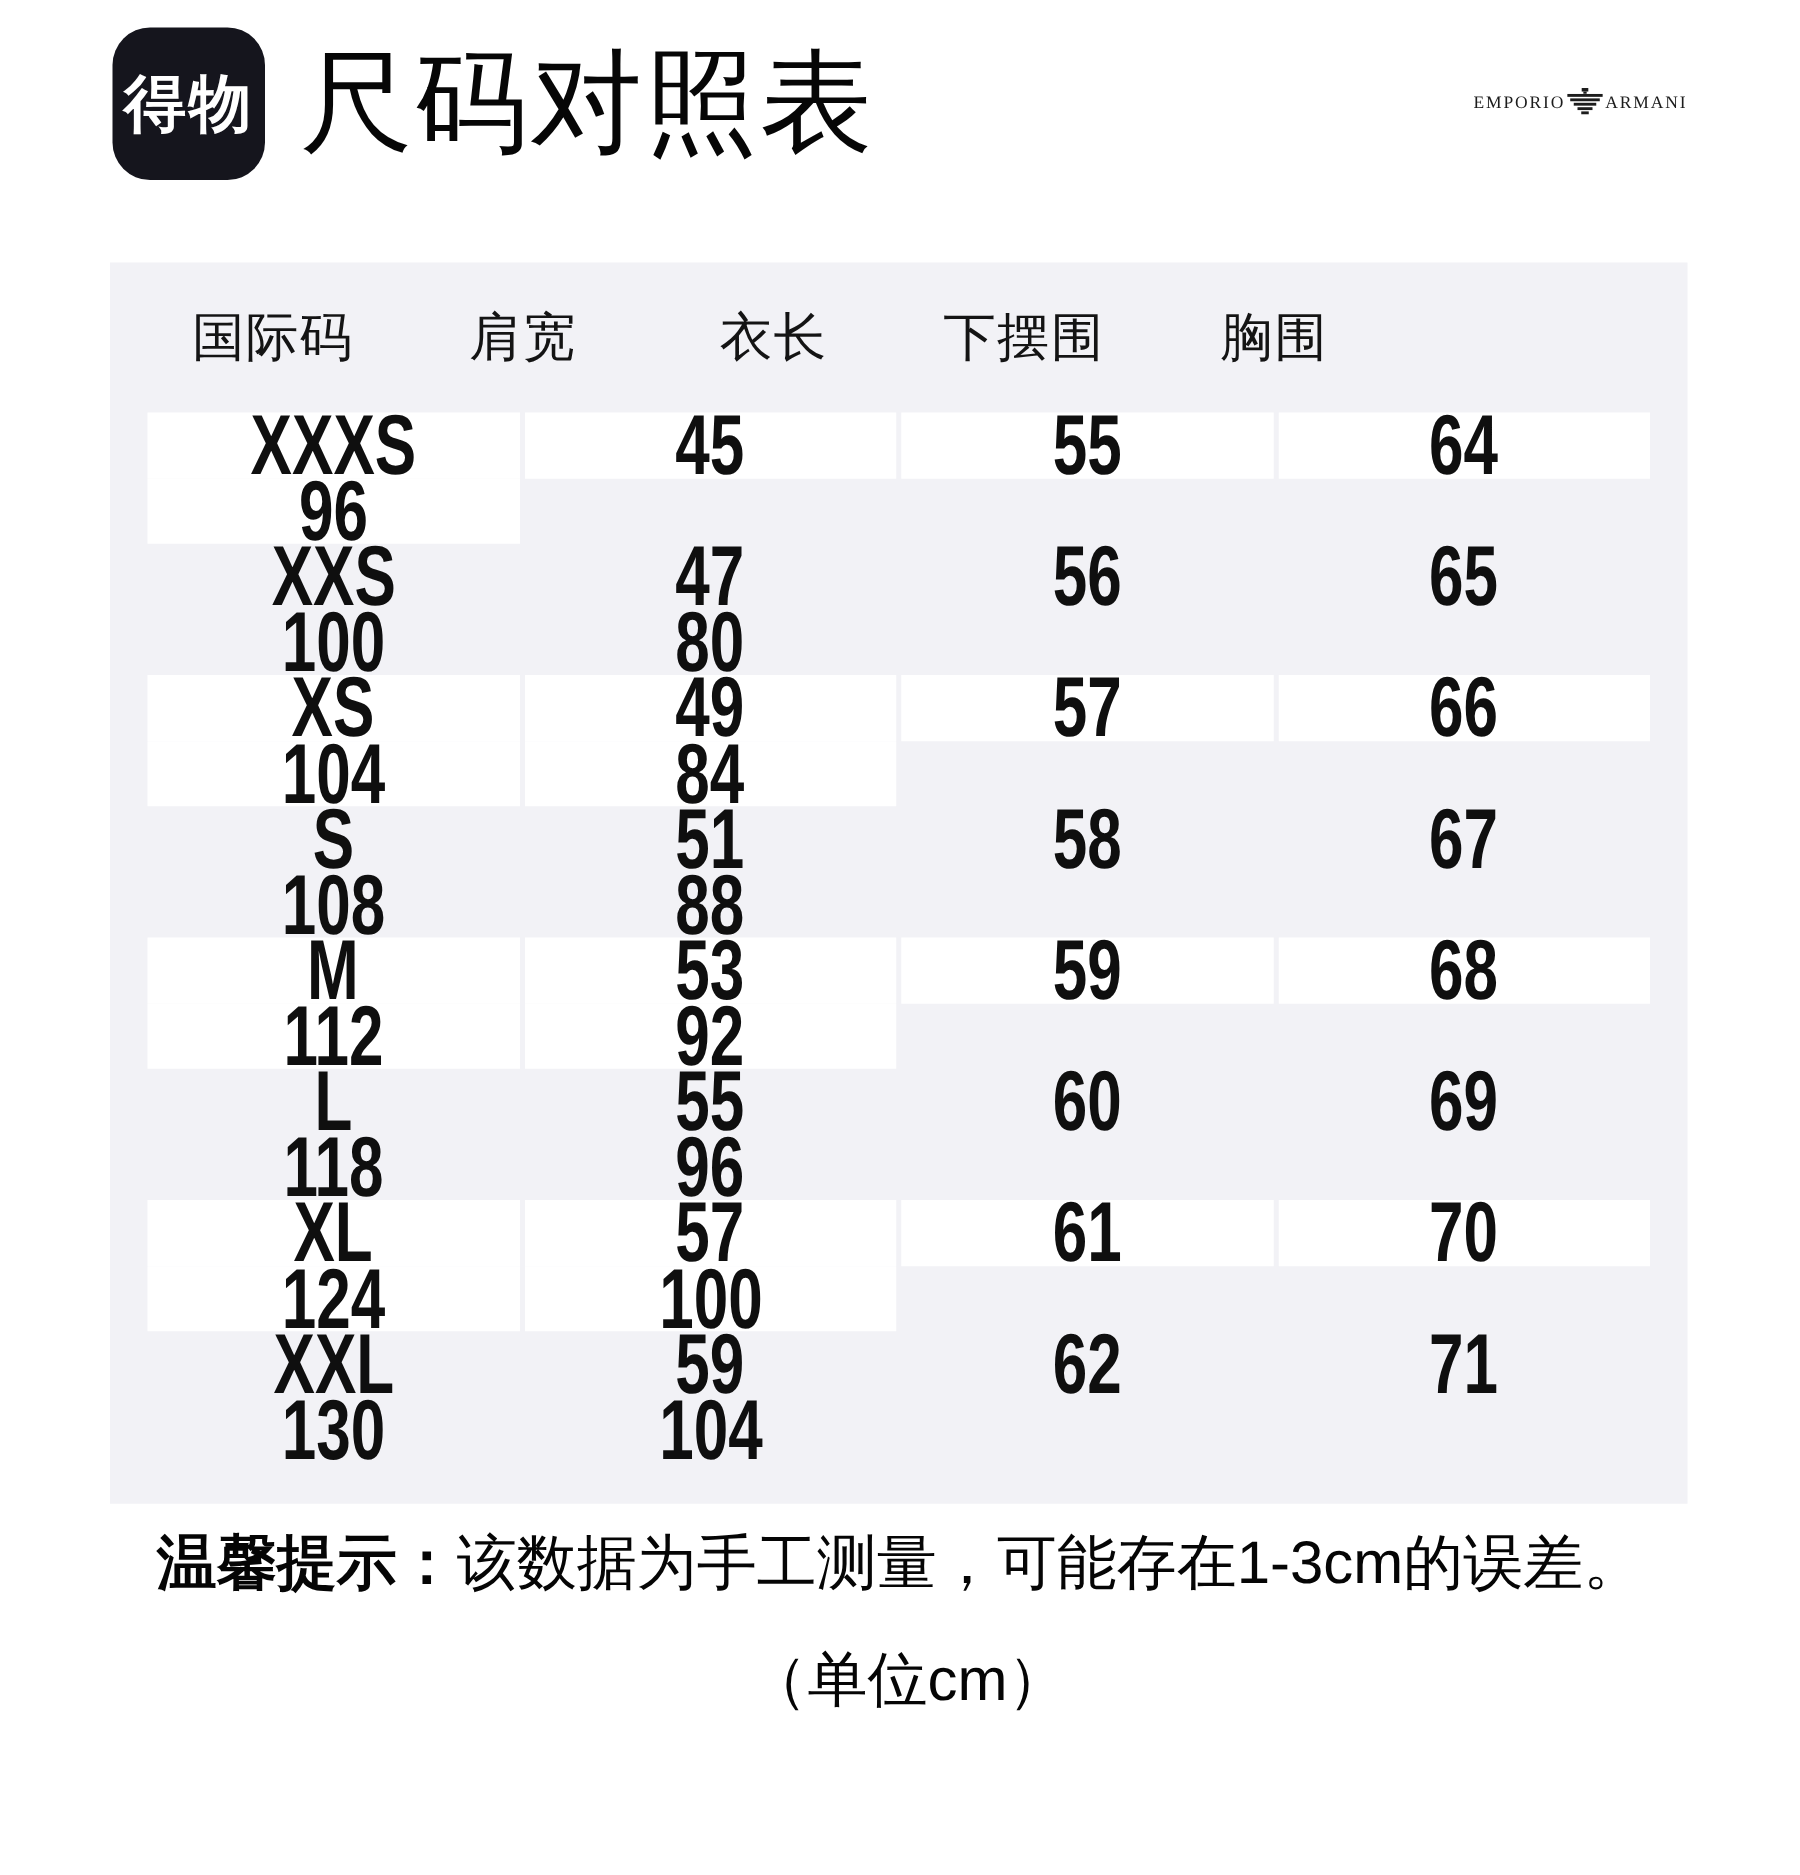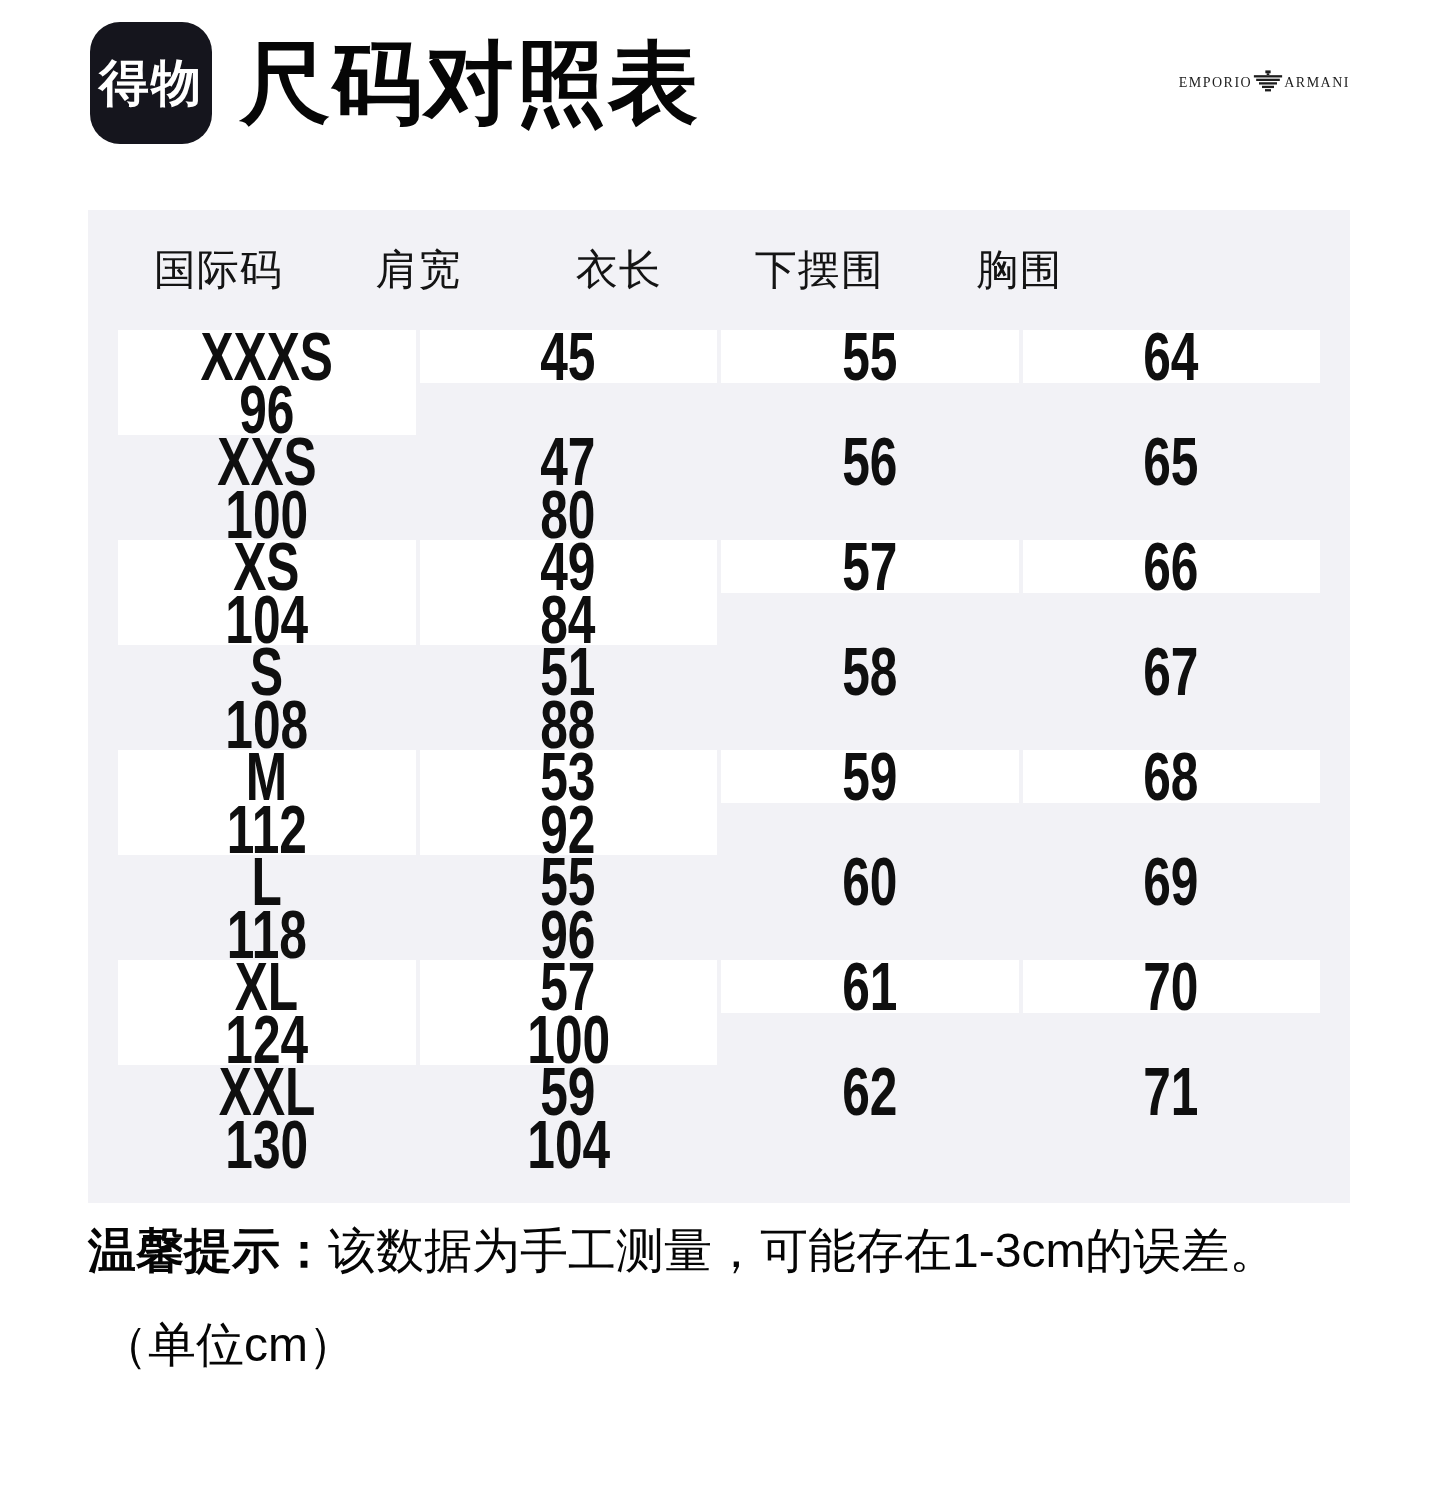--- a/index.html
+++ b/index.html
@@ -29,21 +29,21 @@
     background:var(--logo-bg);
     border-radius:30px;
     display:flex;align-items:center;justify-content:center;
   }
   .logo-text{
     color:#ffffff;font-size:50px;font-weight:800;letter-spacing:2px;
     line-height:1;
   }
   .title{
     margin:0 0 0 28px;
-    font-size:90px;font-weight:700;line-height:1;
+    font-size:90px;font-weight:400;line-height:1;
     letter-spacing:2px;color:#060606;
     white-space:nowrap;
   }
   .brand{
     margin-left:auto;
     display:flex;align-items:center;gap:1px;
     font-family:"Liberation Serif", serif;
     font-size:14px;letter-spacing:1.5px;
     color:var(--brand-text);
     white-space:nowrap;
@@ -78,21 +78,21 @@
   .td .cell-text{
     display:inline-block;
     font-size:68px;font-weight:700;line-height:1;
     transform:scaleX(0.73);
     color:#0f0f0f;
     white-space:nowrap;
   }
 
   
   .note{margin:18px 88px 0 88px;line-height:1.25;}
-  .note p{margin:0;}
+  .note p{margin:0;text-align:center;}
   .note-line1{font-size:48px;color:#050505;}
   .note-label{font-weight:700;}
   .note-line2{font-size:48px;margin-top:34px !important;padding-left:12px;color:#050505;}
 </style>
 </head>
 <body>
 
 <div class="page">
 
   <header class="top">

